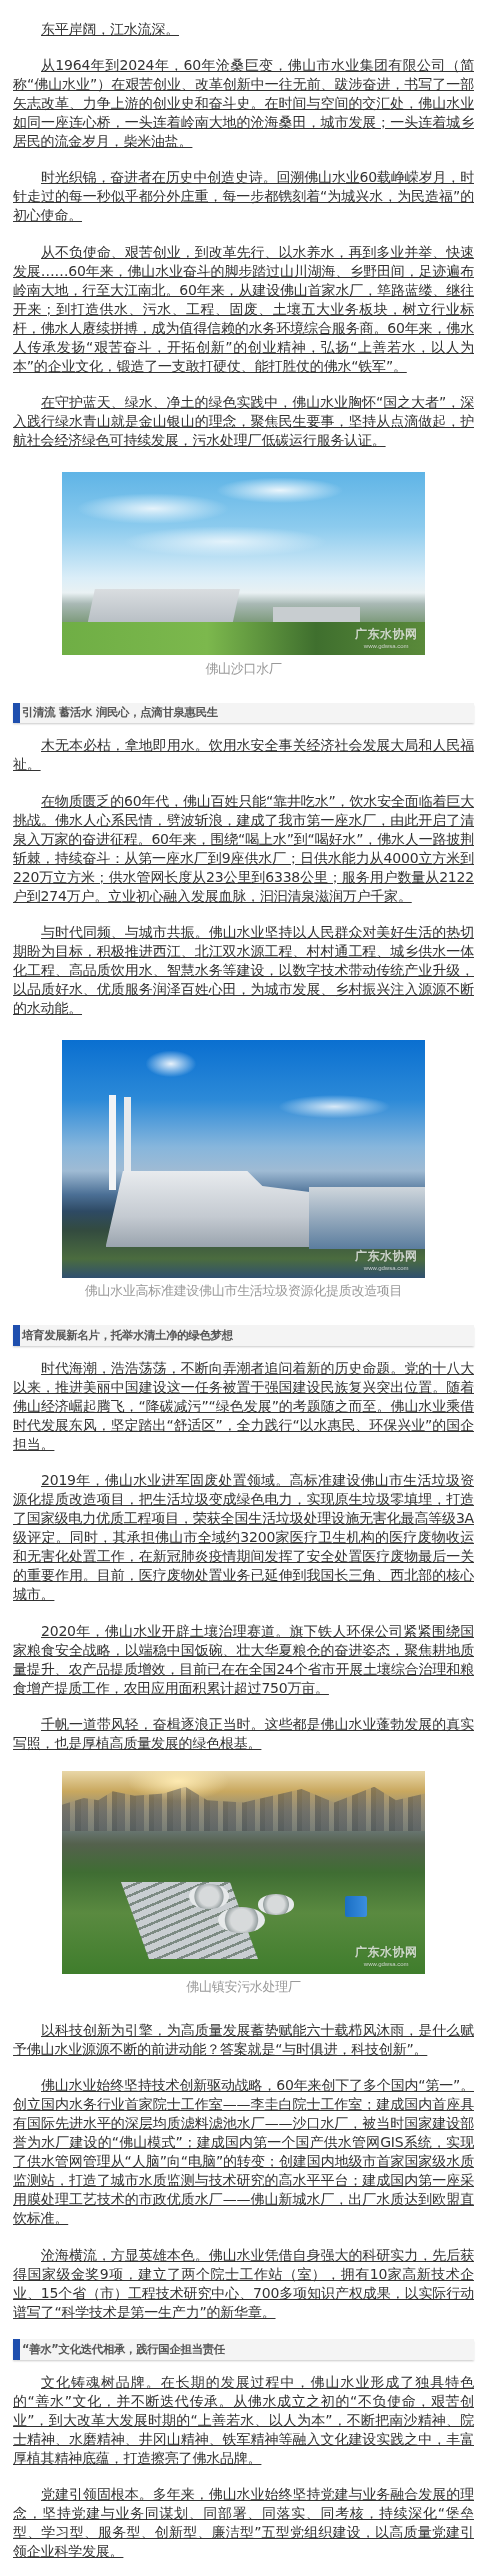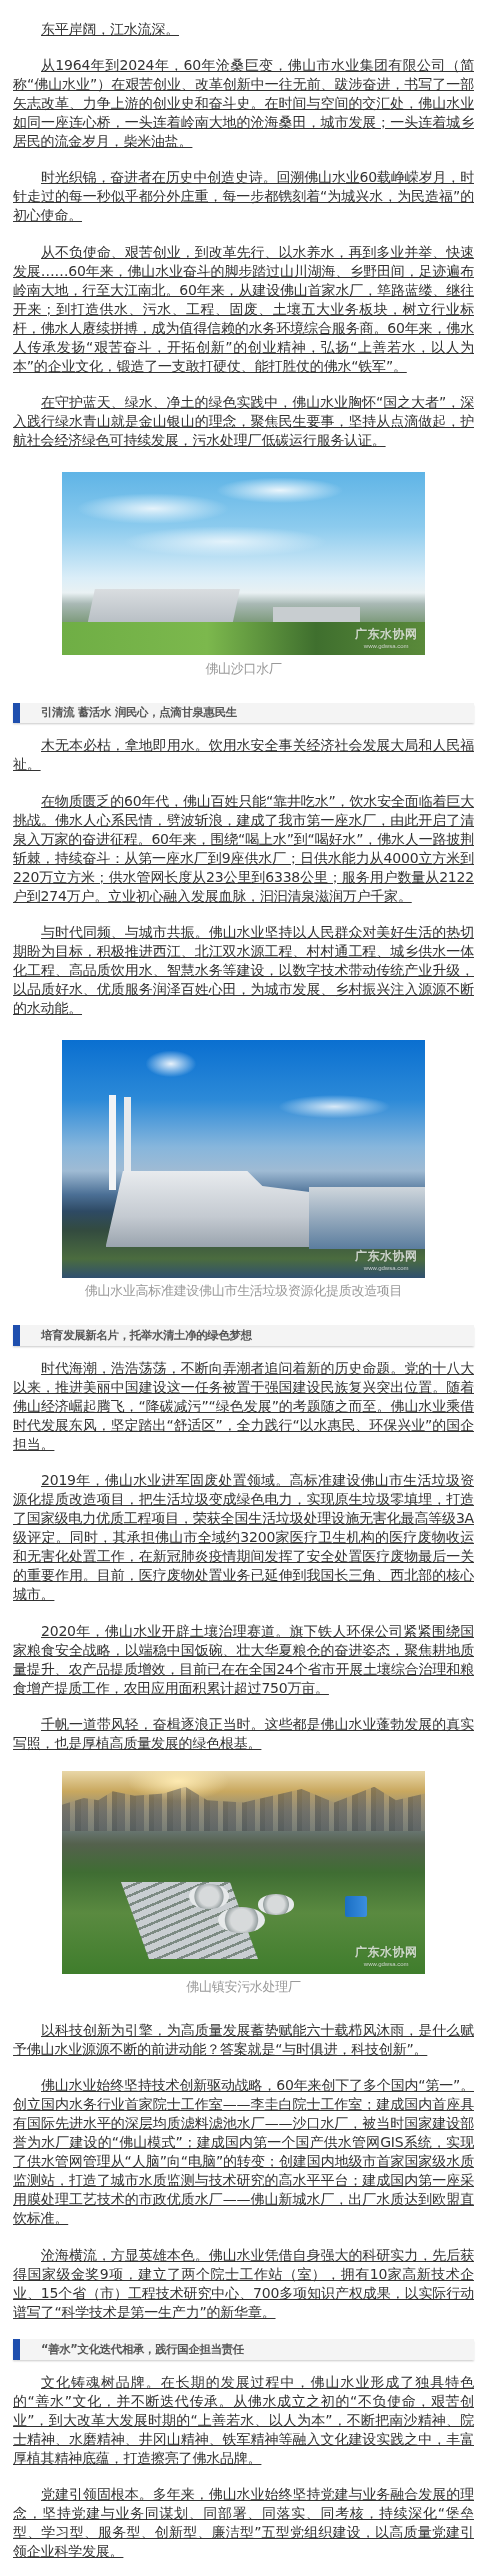--- a/index.html
+++ b/index.html
@@ -56,21 +56,21 @@
     letter-spacing: -0.3px;
   }
   .section-header {
     position: relative;
     background: #f4f4f4;
     height: 20.6px;
     margin: 0 0 13px 0;
     box-shadow: 0 1.6px 1.6px rgba(0,0,0,0.15);
     display: flex;
     align-items: center;
-    padding-left: 28px;
+    padding-left: 9px;
   }
   .section-header .bar {
     position: absolute;
     left: 0; top: 0; bottom: 0;
     width: 6.5px;
     background: #1f4fae;
   }
   .section-header .title {
     font-size: 11.4px;
     font-weight: bold;

